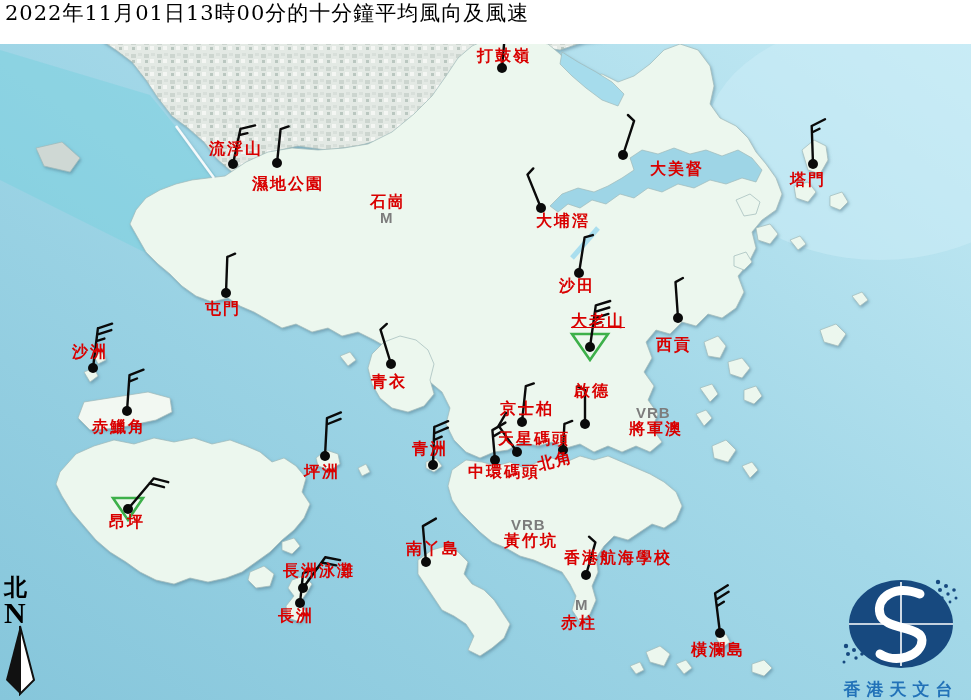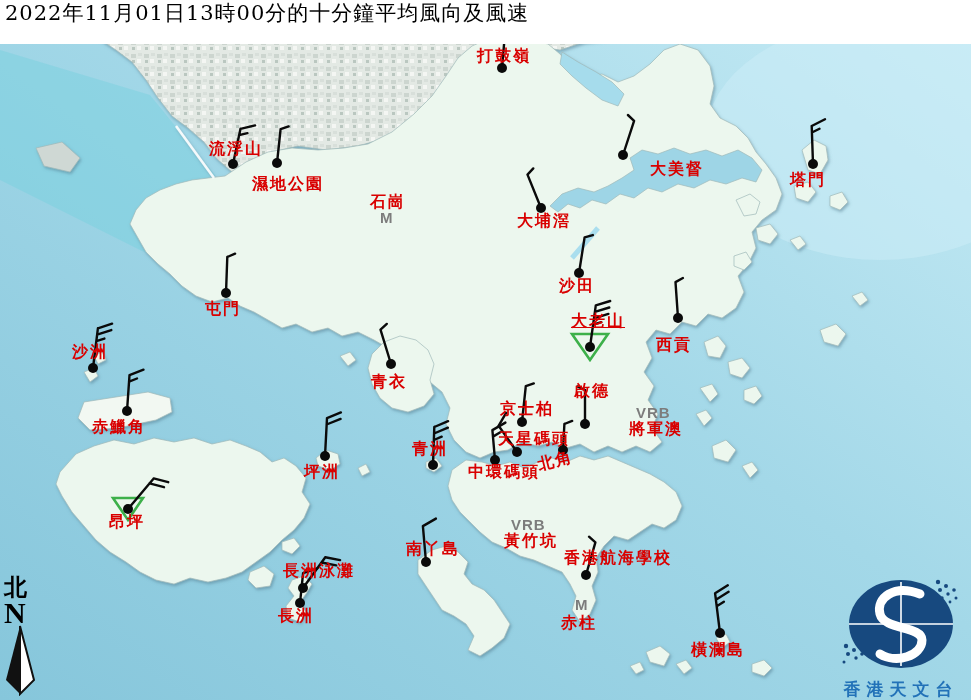--- a/index.html
+++ b/index.html
@@ -221,21 +221,21 @@
   </svg>
 
 <div id="station-layer">
     <div class="station-label" style="left: 477px; top: 47px;">打鼓嶺</div>
     <div class="station-label" style="left: 209px; top: 140px;">流浮山</div>
     <div class="station-label" style="left: 252px; top: 175px;">濕地公園</div>
     <div class="station-label" style="left: 370px; top: 193px;">石崗</div>
     <div class="station-annotation" style="left: 380px; top: 210px;">M</div>
     <div class="station-label" style="left: 603px; top: 160px; margin-left: 47px;">大美督</div>
     <div class="station-label" style="left: 790px; top: 171px;">塔門</div>
-    <div class="station-label" style="left: 517px; top: 212px;">大埔滘</div>
+    <div class="station-label" style="left: 536px; top: 212px;">大埔滘</div>
     <div class="station-label" style="left: 559px; top: 277px;">沙田</div>
     <div class="station-label" style="left: 205px; top: 300px;">屯門</div>
     <div class="station-label" style="left: 656px; top: 294px; margin-top: 42px;">西貢</div>
     <div class="station-label" style="left: 72px; top: 343px;">沙洲</div>
     <div class="station-label" style="left: 571px; top: 312px; text-decoration: underline;">大老山</div>
     <div class="station-label" style="left: 371px; top: 373px;">青衣</div>
     <div class="station-label" style="left: 92px; top: 418px;">赤鱲角</div>
     <div class="station-label" style="left: 500px; top: 400px;">京士柏</div>
     <div class="station-label" style="left: 574px; top: 382px;">啟德</div>
     <div class="station-label" style="left: 629px; top: 396px; margin-top: 24px;">將軍澳</div>

